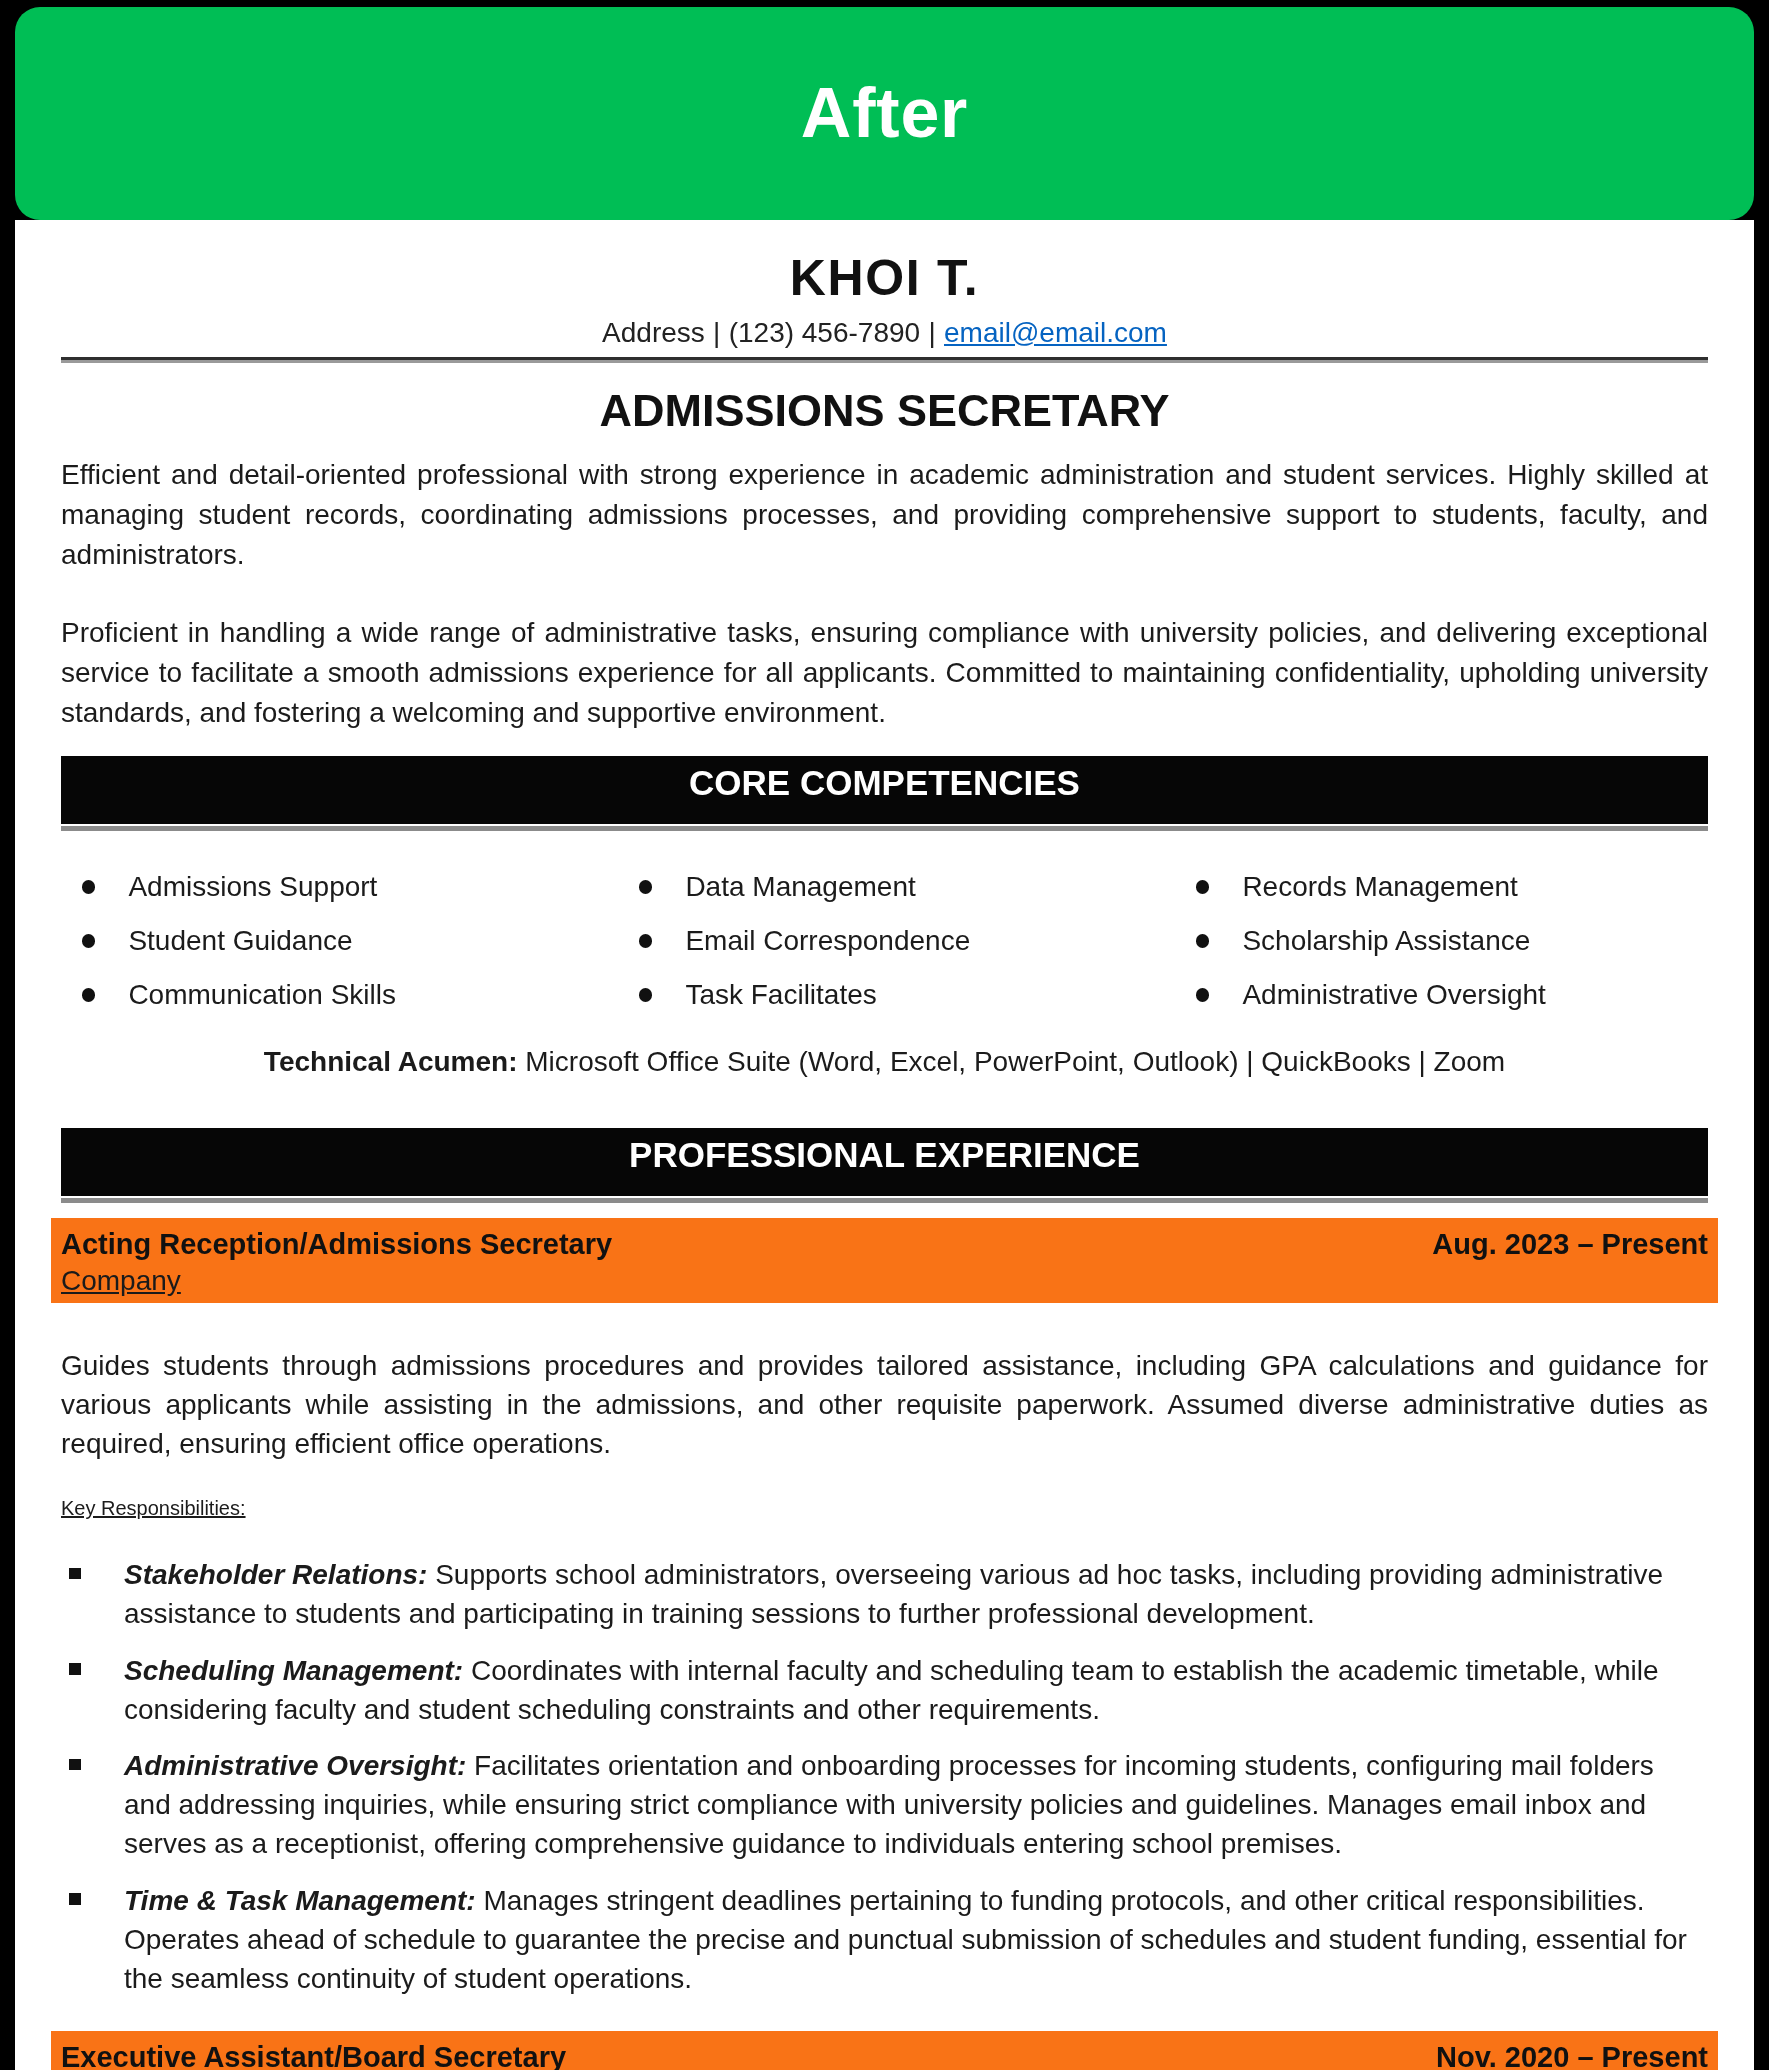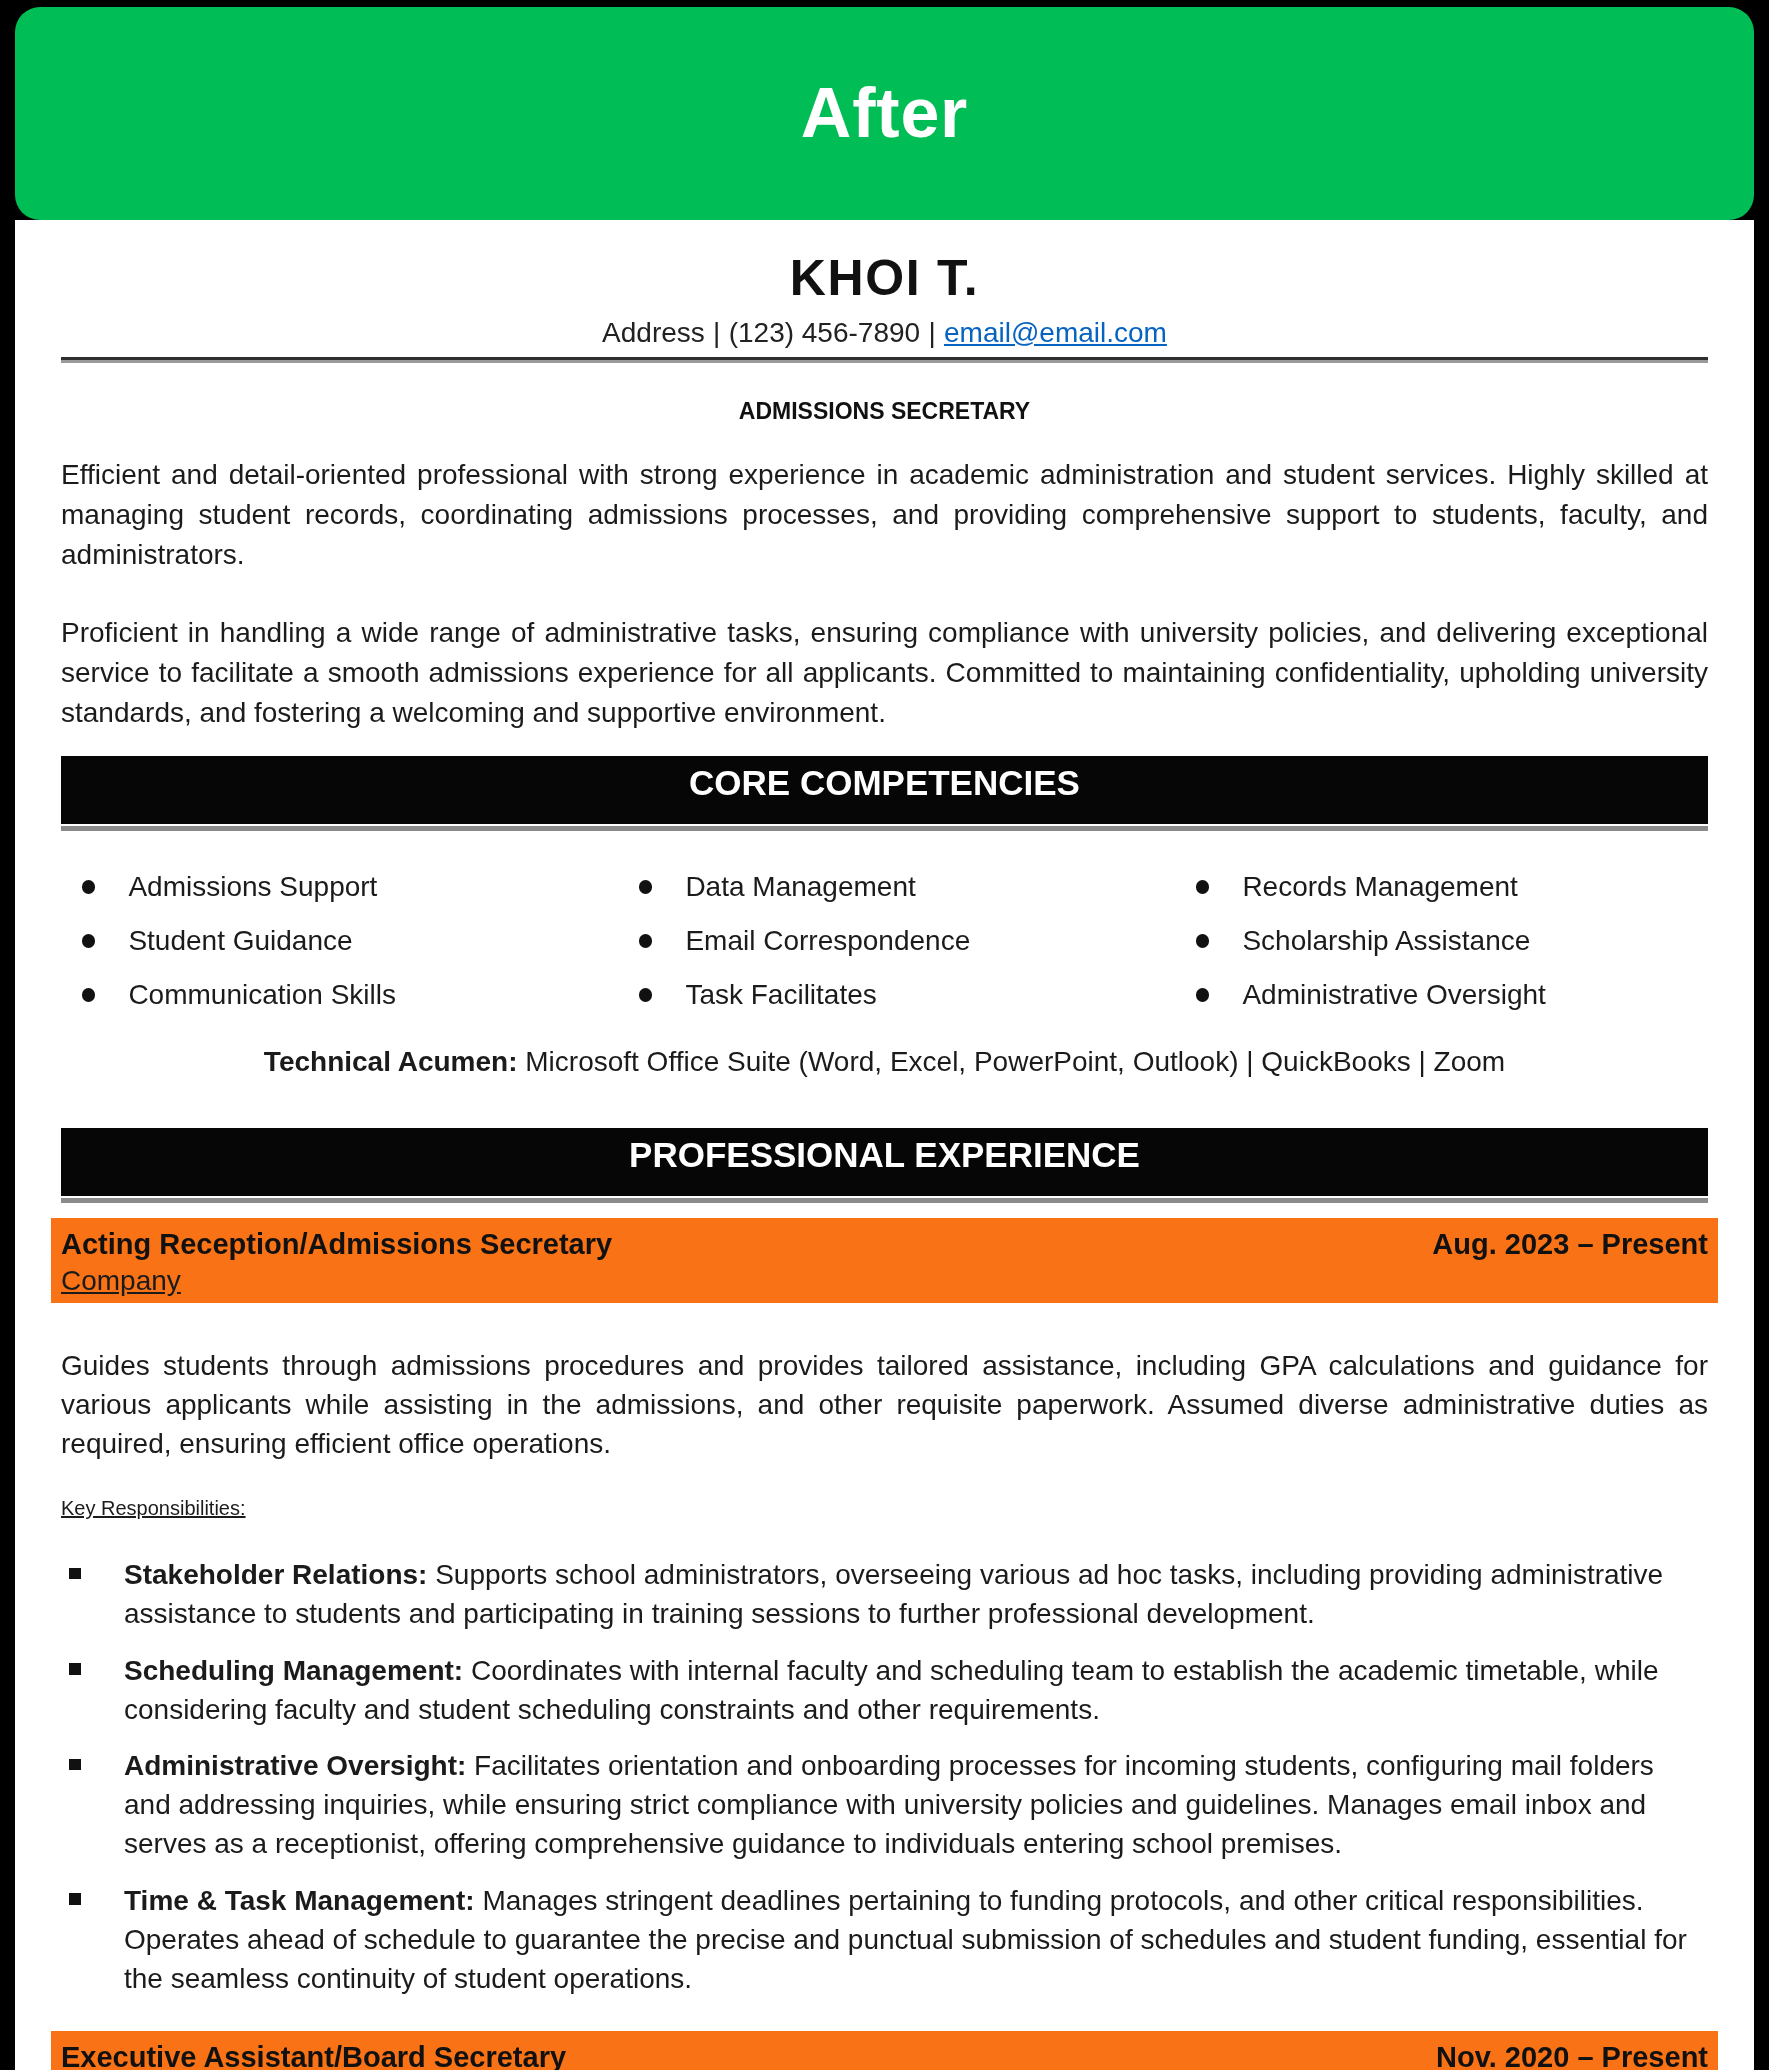--- a/index.html
+++ b/index.html
@@ -44,21 +44,21 @@
   .contact .sep { margin: 0 8.3px; }
   .email { color: #0563c1; text-decoration: underline; cursor: pointer; }
 
   .header-divider {
     margin-top: 8.3px; height: 5.8px;
     background: linear-gradient(to bottom, #2f2f2f 0 3.3px, #9a9a9a 3.3px 5.8px);
   }
 
   .role-title {
     margin-top: 28px; text-align: center;
-    font-size: 23px; font-weight: bold; line-height: 40px; color: #111;
+    font-size: 45px; font-weight: bold; line-height: 40px; color: #111;
   }
 
   .para {
     margin-top: 23.4px; font-size: 28px; line-height: 40px; text-align: justify;
   }
   .para.second { margin-top: 38px; }
 
   .section-banner {
     position: relative;
     margin-top: 23.4px; height: 68px;
@@ -105,21 +105,21 @@
 
   .resp-list { margin-top: 28px; list-style: none; }
   .resp-item {
     position: relative; padding-left: 63px;
     font-size: 28px; line-height: 39px; margin-bottom: 17.5px;
   }
   .resp-item .square-bullet {
     position: absolute; left: 8.3px; top: 12.5px;
     width: 11.7px; height: 11.7px; background: #111;
   }
-  .resp-lead { font-weight: bold; }
+  .resp-lead { font-weight: bold; font-style: italic; }
 
   .bottom-bar {
     position: absolute; left: 11.7px; right: 22px; bottom: 0.8px; height: 12.5px;
     background: #4b4b4b;
   }
 </style>
 </head>
 <body>
 
 <div class="frame">

